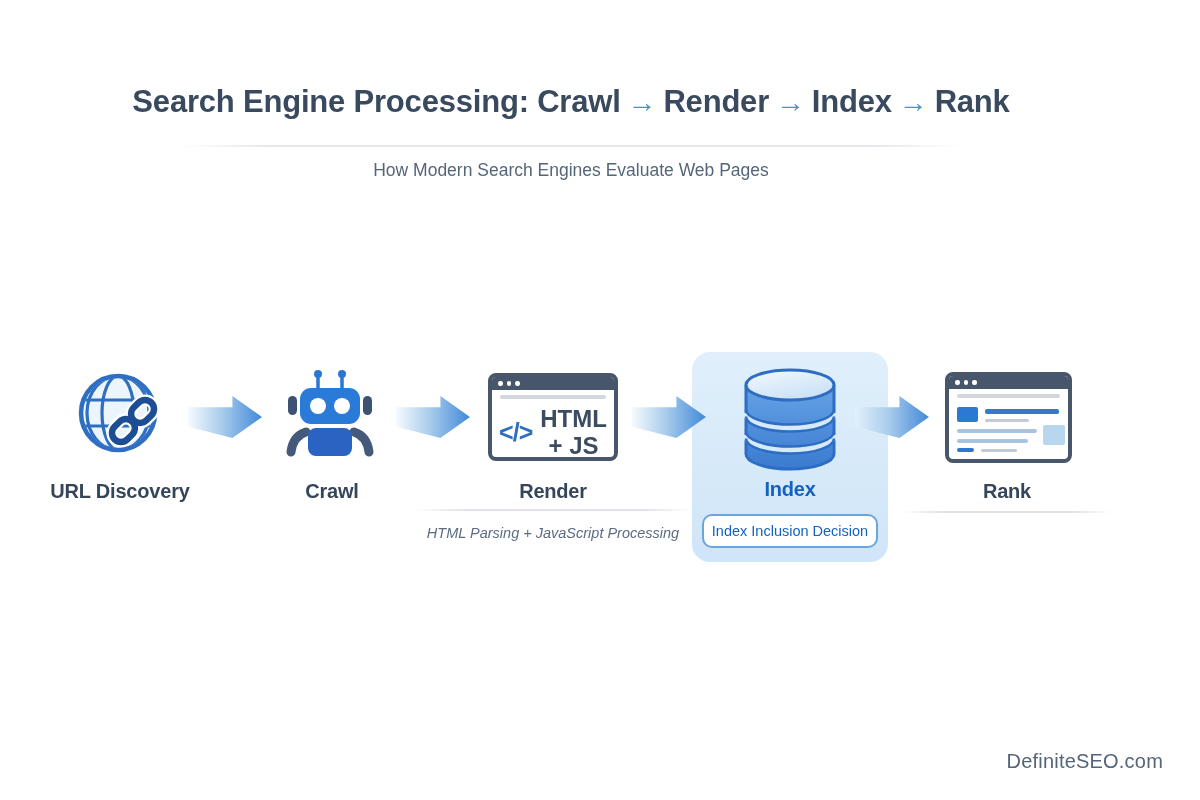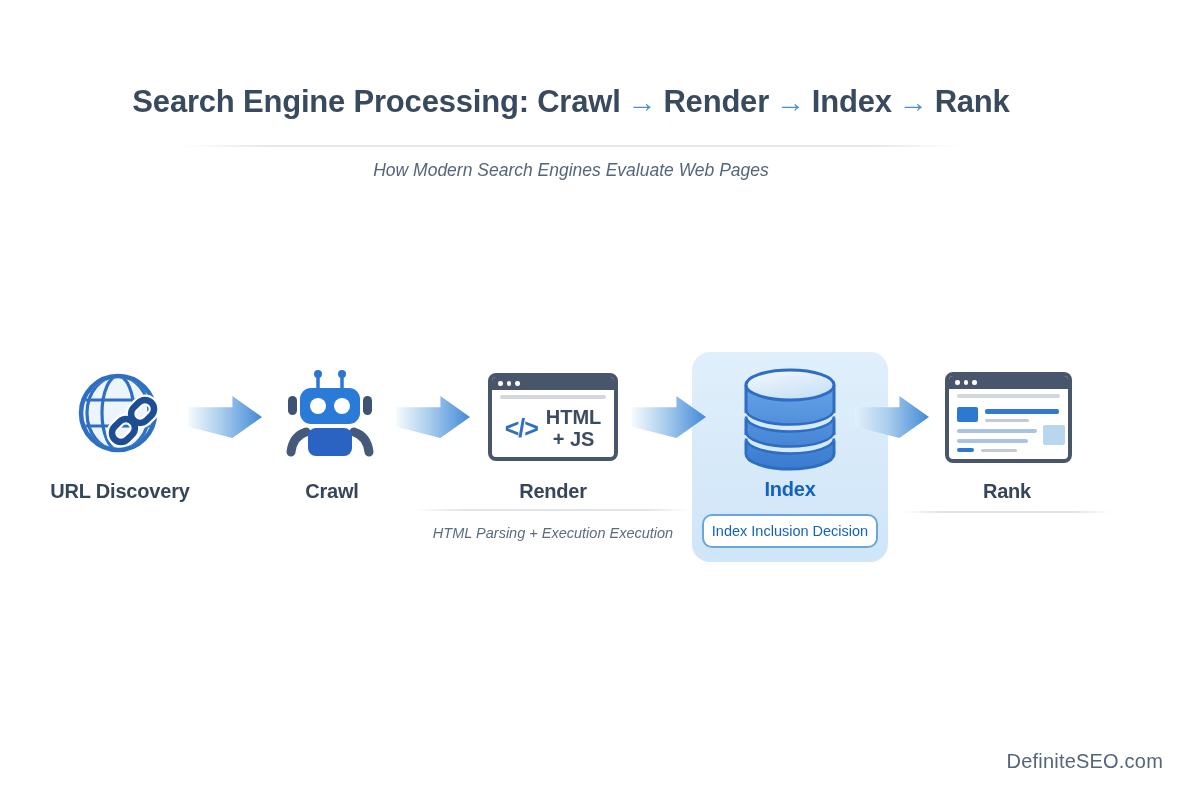--- a/index.html
+++ b/index.html
@@ -14,21 +14,21 @@
     white-space:nowrap; font-size:31px; font-weight:700; color:#394a5f;
     letter-spacing:-0.2px;
   }
   .title .t-arrow { color:#4a8fd8; font-weight:400; margin:0 7px; font-size:29px; }
   .title-underline {
     position:absolute; top:145px; left:180px; width:783px; height:2px;
     background:linear-gradient(90deg, rgba(223,227,232,0) 0%, #e3e7ec 12%, #e3e7ec 88%, rgba(223,227,232,0) 100%);
   }
   .subtitle {
     position:absolute; top:160px; left:571px; transform:translateX(-50%);
-    white-space:nowrap; font-size:17.5px; color:#55667a;font-style:italic;
+    white-space:nowrap; font-size:17.5px; color:#55667a;
   }
   
   .stage { position:absolute; top:366px; height:210px; }
   .stage-label {
     position:absolute; top:114px; left:0; width:100%; text-align:center;
     font-size:20px; font-weight:700; color:#36465a; letter-spacing:-0.2px;
   }
   
   .index-box {
     position:absolute; left:692px; top:352px; width:196px; height:210px;
@@ -57,21 +57,21 @@
     border-radius:8px; overflow:hidden;
   }
   .browser-bar {
     height:13px; background:#48566c; display:flex; align-items:center;
     gap:4px; padding-left:6px;
   }
   .browser-dot { width:4.5px; height:4.5px; border-radius:50%; background:#ffffff; }
   .browser-line { height:4px; background:#d2d7dd; border-radius:2px; margin:5px 8px 0; }
   .render-content { display:flex; align-items:center; justify-content:center; gap:8px; margin-top:7px; }
   .code-glyph { color:#2e6fc0; font-weight:700; font-size:25px; letter-spacing:-1px; }
-  .html-js { color:#3c4c60; font-weight:700; font-size:20px; line-height:1.12; text-align:center; }
+  .html-js { color:#3c4c60; font-weight:700; font-size:24px; line-height:1.12; text-align:center; }
   .rank-content { position:relative; height:60px; }
   .rank-content div { position:absolute; border-radius:2px; }
   .rk-blue-sq   { left:8px;  top:9px;    width:21px; height:15px; background:#2b79d3; }
   .rk-blue-line { left:36px; top:11px;   width:74px; height:4.5px; background:#3579cc; }
   .rk-gray1     { left:36px; top:20.5px; width:44px; height:3.5px; background:#c3ccd5; }
   .rk-row2      { left:8px;  top:31px;   width:80px; height:3.5px; background:#a9c4e0; }
   .rk-light-sq  { left:94px; top:27px;   width:22px; height:20px;  background:#b9d6ef; border-radius:4px; }
   .rk-row3      { left:8px;  top:41px;   width:71px; height:3.5px; background:#a9c4e0; }
   .rk-blue-dash { left:8px;  top:50px;   width:17px; height:4px;   background:#2b79d3; }
   .rk-gray-dash { left:32px; top:50.5px; width:36px; height:3.5px; background:#c3ccd5; }
@@ -205,19 +205,19 @@
         <div class="rk-light-sq"></div>
         <div class="rk-row3"></div>
         <div class="rk-blue-dash"></div>
         <div class="rk-gray-dash"></div>
       </div>
     </div>
     <div class="stage-label">Rank</div>
   </div>
 
   <div class="caption-divider" style="left:415px;top:509px;width:278px"></div>
-  <div class="stage-caption" style="left:413px;top:521px;width:280px">HTML Parsing + Execution Execution</div>
+  <div class="stage-caption" style="left:413px;top:521px;width:280px">HTML Parsing + JavaScript Processing</div>
 
   <div class="caption-divider" style="left:903px;top:511px;width:208px"></div>
 
   <div class="footer-brand">DefiniteSEO.com</div>
 
 </div>
 
 </body></html>

